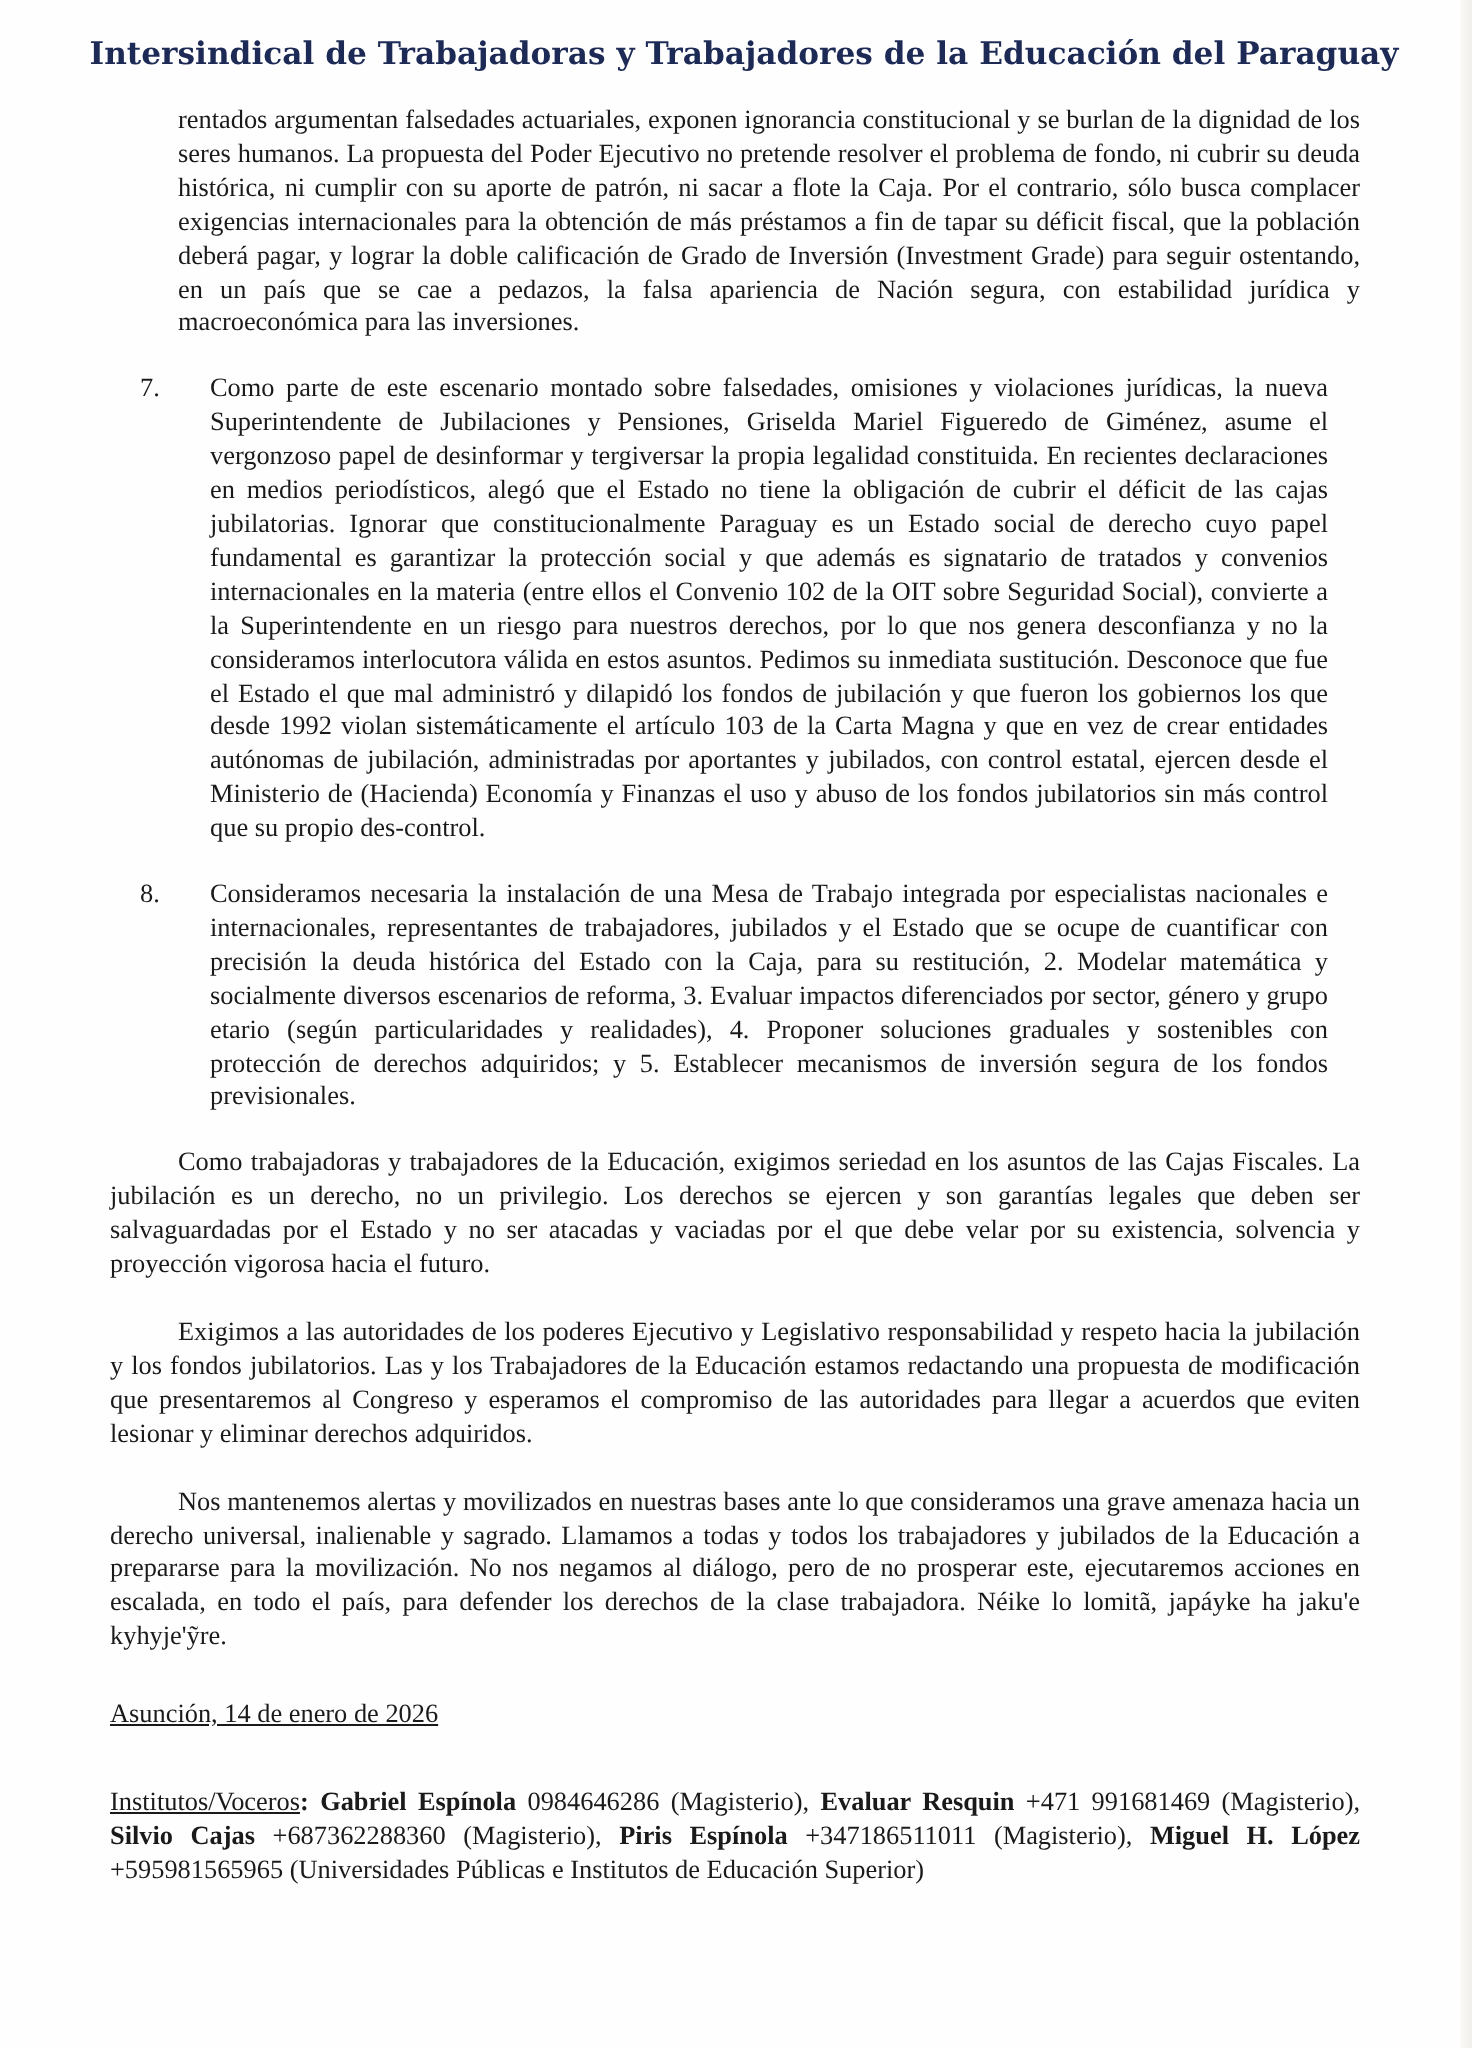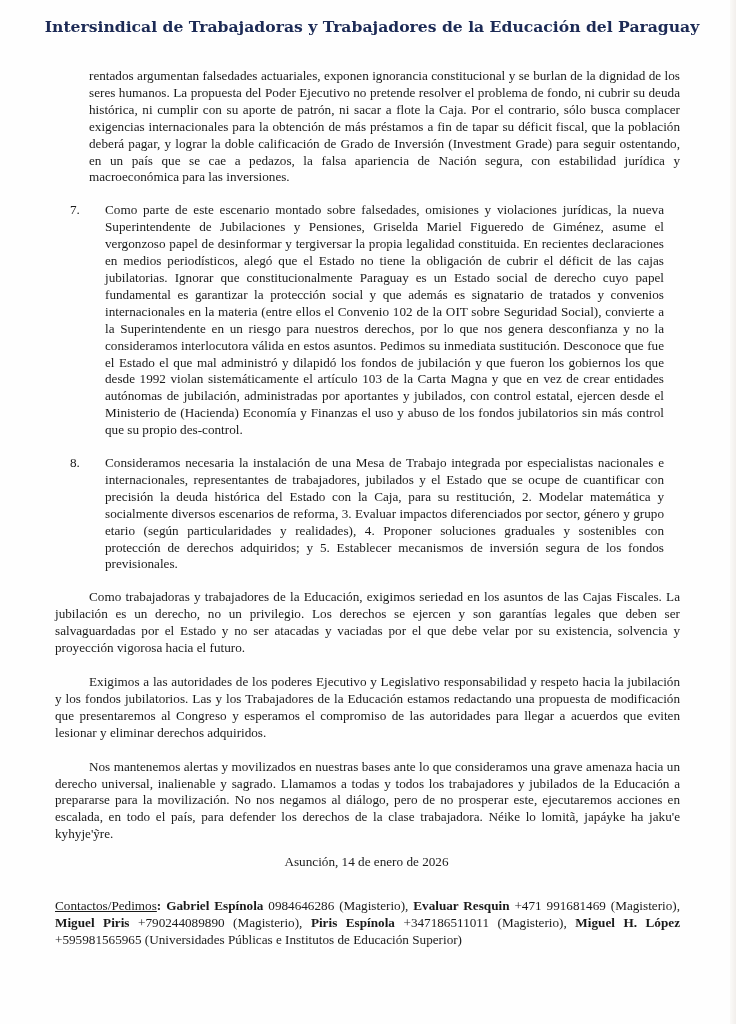--- a/index.html
+++ b/index.html
@@ -6,37 +6,37 @@
   body {
     width: 736px; height: 1024px; overflow: hidden;
     background: #fefefe;
     position: relative;
   }
   .edge {
     position: absolute; top: 0; right: 0; width: 6px; height: 1024px;
     background: linear-gradient(to right, #fbfaf8, #f2efec);
   }
   .page {
-    position: absolute; left: 55px; top: 16px; width: 625px;
+    position: absolute; left: 55px; top: 0; width: 625px;
     font-family: "Liberation Serif", serif;
     font-size: 13.2px; line-height: 16.9px; color: #1a1a1a;
     text-align: justify;
   }
   .title {
     position: absolute; left: 0; top: 13px; width: 736px; text-align: center;
     font-family: "DejaVu Serif", serif; font-weight: bold;
     font-size: 15.6px; color: #1c2a55; letter-spacing: 0px;
   }
   .cont { margin: 52px 0 0 34px; }
   .li { position: relative; padding-left: 34px; margin: 0; }
   .li .num { position: absolute; left: 15px; top: 0; }
   .para { text-indent: 34px; margin: 17px 0 0 0; }
   .para.first { margin-top: 4px; }
   .slogan { margin: 17px 0 0 34px; }
-  .date { text-align: center; margin: 11px 2px 0 0; }
+  .date { text-align: left; margin: 22px 2px 0 0; text-decoration: underline; }
   .contacts { margin: 27px 0 0 0; }
   .u { text-decoration: underline; }
   b { font-weight: bold; }
   p { margin: 16px; }
 </style>
 </head>
 <body>
 
 <div class="edge"></div>
 
@@ -55,16 +55,16 @@
   </div>
 
   <p class="para first">Como trabajadoras y trabajadores de la Educación, exigimos seriedad en los asuntos de las Cajas Fiscales. La jubilación es un derecho, no un privilegio. Los derechos se ejercen y son garantías legales que deben ser salvaguardadas por el Estado y no ser atacadas y vaciadas por el que debe velar por su existencia, solvencia y proyección vigorosa hacia el futuro.</p>
   <p class="para">Exigimos a las autoridades de los poderes Ejecutivo y Legislativo responsabilidad y respeto hacia la jubilación y los fondos jubilatorios. Las y los Trabajadores de la Educación estamos redactando una propuesta de modificación que presentaremos al Congreso y esperamos el compromiso de las autoridades para llegar a acuerdos que eviten lesionar y eliminar derechos adquiridos.</p>
   <p class="para">Nos mantenemos alertas y movilizados en nuestras bases ante lo que consideramos una grave amenaza hacia un derecho universal, inalienable y sagrado. Llamamos a todas y todos los trabajadores y jubilados de la Educación a prepararse para la movilización. No nos negamos al diálogo, pero de no prosperar este, ejecutaremos acciones en escalada, en todo el país, para defender los derechos de la clase trabajadora. Néike lo lomitã, japáyke ha jaku'e kyhyje'ỹre.</p>
 
 
   <p class="date">Asunción, 14 de enero de 2026</p>
 
   <p class="contacts">
-    <span class="u">Contactos/Pedimos</span><b>:</b>
-    <b>Gabriel Espínola</b><span> 0984646286 (Magisterio), </span><b>Evaluar Resquin</b><span> +471 991681469 (Magisterio), </span><b>Miguel Piris</b><span> +790244089890 (Magisterio), </span><b>Piris Espínola</b><span> +347186511011 (Magisterio), </span><b>Miguel H. López</b><span> +595981565965 (Universidades Públicas e Institutos de Educación Superior)</span>
+    <span class="u">Institutos/Voceros</span><b>:</b>
+    <b>Gabriel Espínola</b><span> 0984646286 (Magisterio), </span><b>Evaluar Resquin</b><span> +471 991681469 (Magisterio), </span><b>Silvio Cajas</b><span> +687362288360 (Magisterio), </span><b>Piris Espínola</b><span> +347186511011 (Magisterio), </span><b>Miguel H. López</b><span> +595981565965 (Universidades Públicas e Institutos de Educación Superior)</span>
   </p>
 </div>
 
 </body></html>

